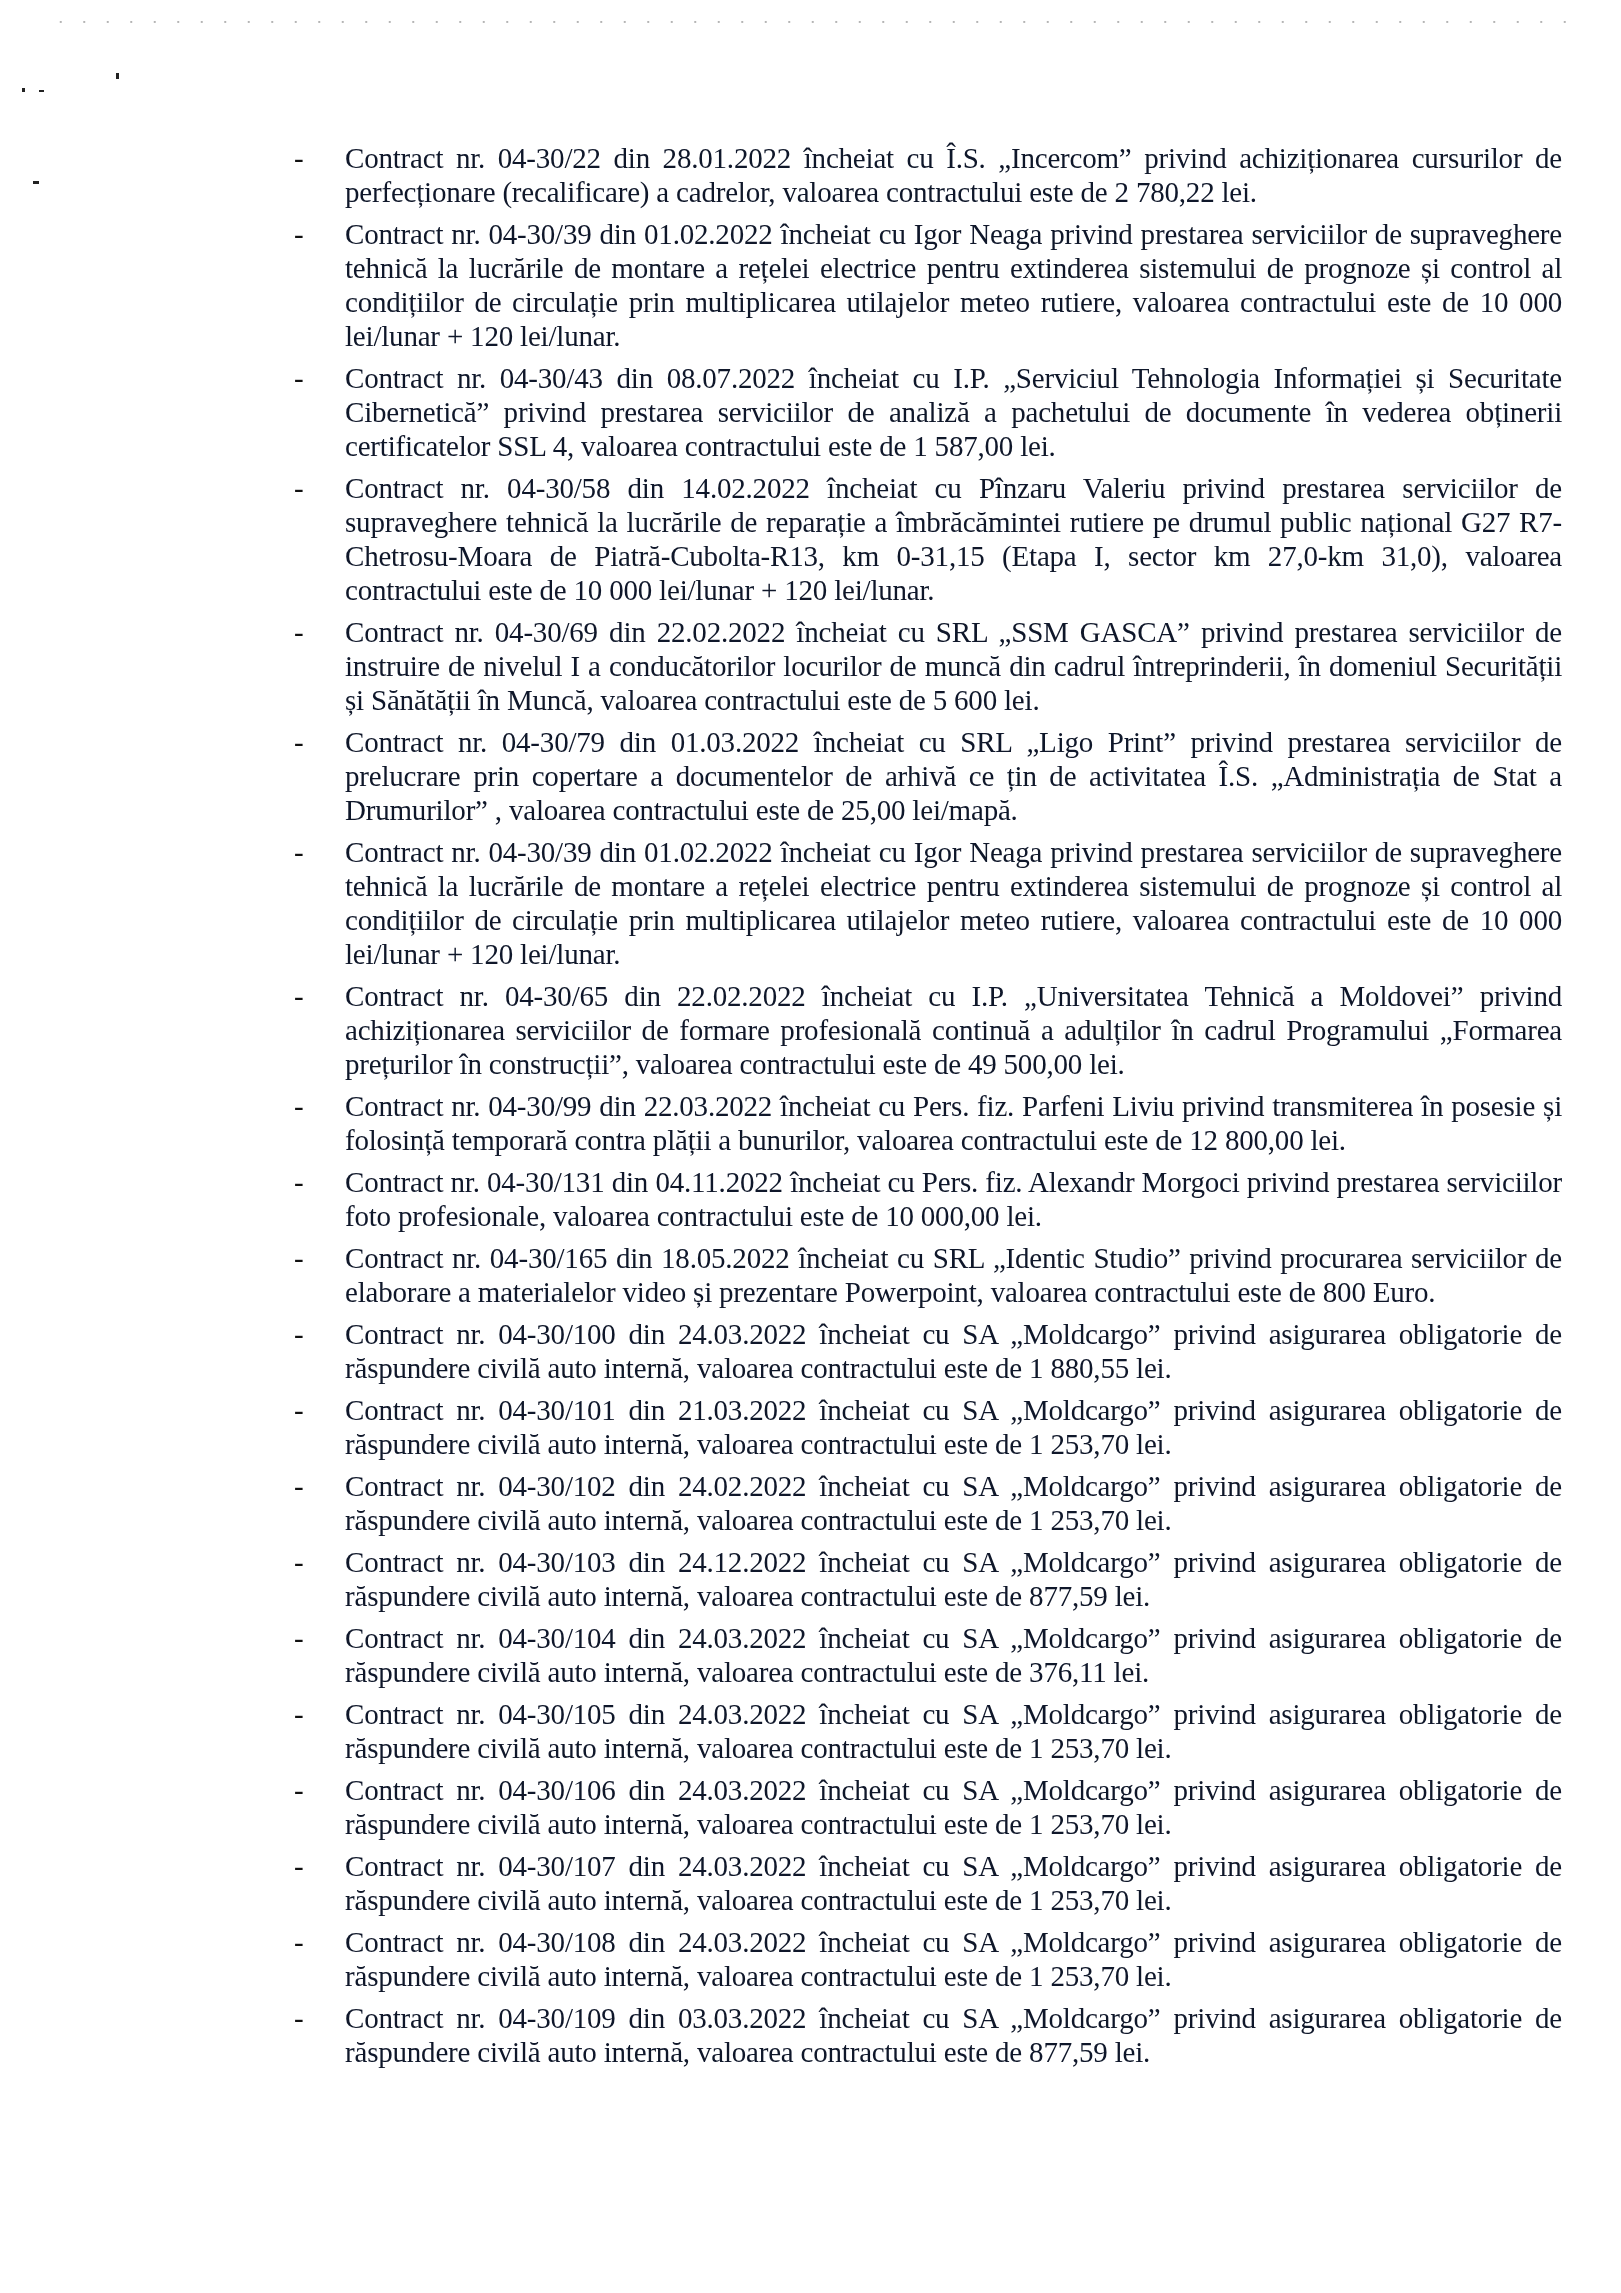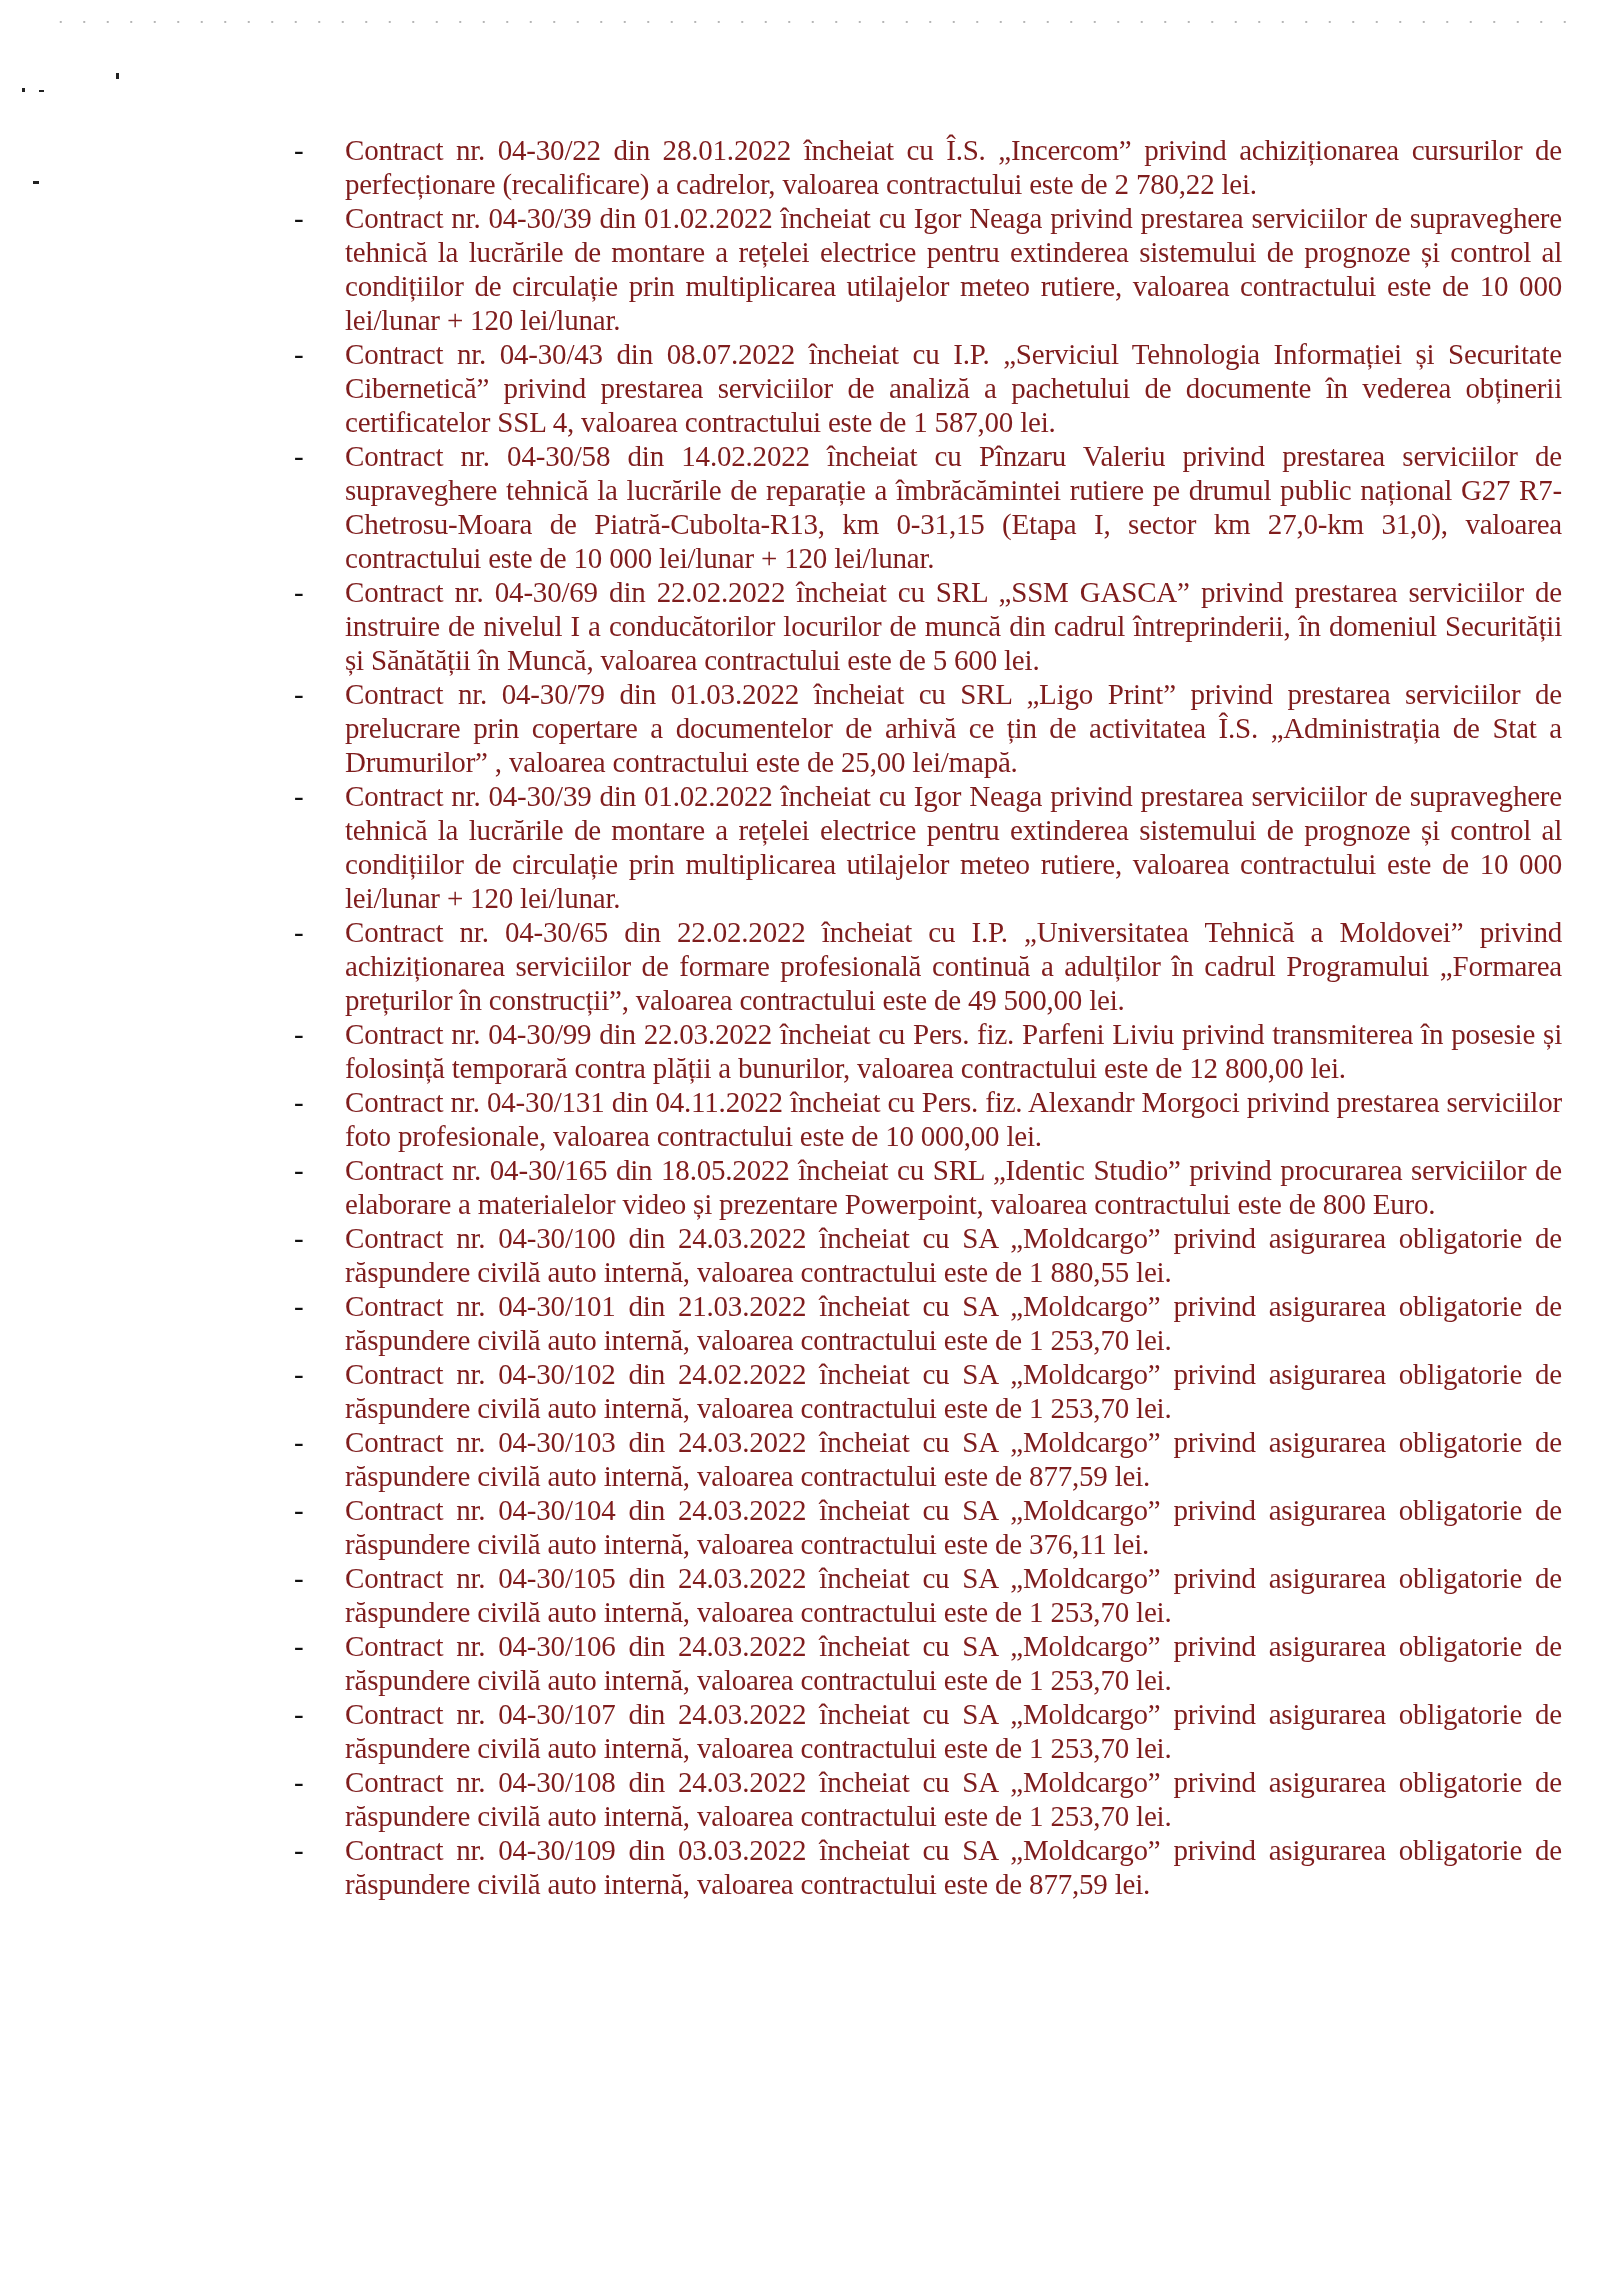--- a/index.html
+++ b/index.html
@@ -5,22 +5,22 @@
     html, body { margin: 0; padding: 0; background: #ffffff; }
     body { width: 1621px; height: 2294px; position: relative; overflow: hidden; }
     .page { position: absolute; left: 0; top: 0; width: 1621px; height: 2294px; background: #fff; }
     .scan-dots { position: absolute; top: 19.6px; left: 49px; width: 1519px; height: 3.9px;
       background-image: radial-gradient(circle, #777 0.8px, transparent 1.2px);
       background-size: 23.5px 3.9px; opacity: 0.55; }
     .speck { position: absolute; background: #222; }
     .list { position: absolute; left: 294px; top: 133px; width: 1268px; margin: 0; padding: 0; list-style: none; }
     .item { position: relative; padding-left: 51px; margin: 0; }
     .bullet { position: absolute; left: 0; top: 0; width: 19.6px; font-family: "Liberation Serif", serif; font-size: 29px; line-height: 34px; color: #111; }
-    .text { font-family: "Liberation Serif", serif; font-size: 29px; line-height: 34px; color: #7f1d1d;
-      text-align: justify; text-align-last: left; letter-spacing: -0.2px; }
+    .text { font-family: "Liberation Serif", serif; font-size: 29px; line-height: 34px; color: #0f172a;
+      text-align: justify; text-align-last: left; letter-spacing: -0.2px; margin-top: 8px; }
   </style>
 </head>
 <body>
 
 <div class="page">
   <div class="scan-dots"></div>
   <div class="speck" style="left:116px;top:73px;width:2.9px;height:5.9px;"></div>
   <div class="speck" style="left:21.6px;top:88px;width:3.9px;height:3.9px;"></div>
   <div class="speck" style="left:39px;top:90px;width:4.9px;height:2px;"></div>
   <div class="speck" style="left:33px;top:181px;width:5.9px;height:2.9px;"></div>
@@ -77,21 +77,21 @@
       <li class="item">
     <span class="bullet">-</span>
     <div class="text">Contract nr. 04-30/101 din 21.03.2022 încheiat cu SA „Moldcargo” privind asigurarea obligatorie de răspundere civilă auto internă, valoarea contractului este de 1 253,70 lei.</div>
   </li>
       <li class="item">
     <span class="bullet">-</span>
     <div class="text">Contract nr. 04-30/102 din 24.02.2022 încheiat cu SA „Moldcargo” privind asigurarea obligatorie de răspundere civilă auto internă, valoarea contractului este de 1 253,70 lei.</div>
   </li>
       <li class="item">
     <span class="bullet">-</span>
-    <div class="text">Contract nr. 04-30/103 din 24.03.2022 încheiat cu SA „Moldcargo” privind asigurarea obligatorie de răspundere civilă auto internă, valoarea contractului este de 877,59 lei.</div>
+    <div class="text">Contract nr. 04-30/103 din 24.12.2022 încheiat cu SA „Moldcargo” privind asigurarea obligatorie de răspundere civilă auto internă, valoarea contractului este de 877,59 lei.</div>
   </li>
       <li class="item">
     <span class="bullet">-</span>
     <div class="text">Contract nr. 04-30/104 din 24.03.2022 încheiat cu SA „Moldcargo” privind asigurarea obligatorie de răspundere civilă auto internă, valoarea contractului este de 376,11 lei.</div>
   </li>
       <li class="item">
     <span class="bullet">-</span>
     <div class="text">Contract nr. 04-30/105 din 24.03.2022 încheiat cu SA „Moldcargo” privind asigurarea obligatorie de răspundere civilă auto internă, valoarea contractului este de 1 253,70 lei.</div>
   </li>
       <li class="item">

